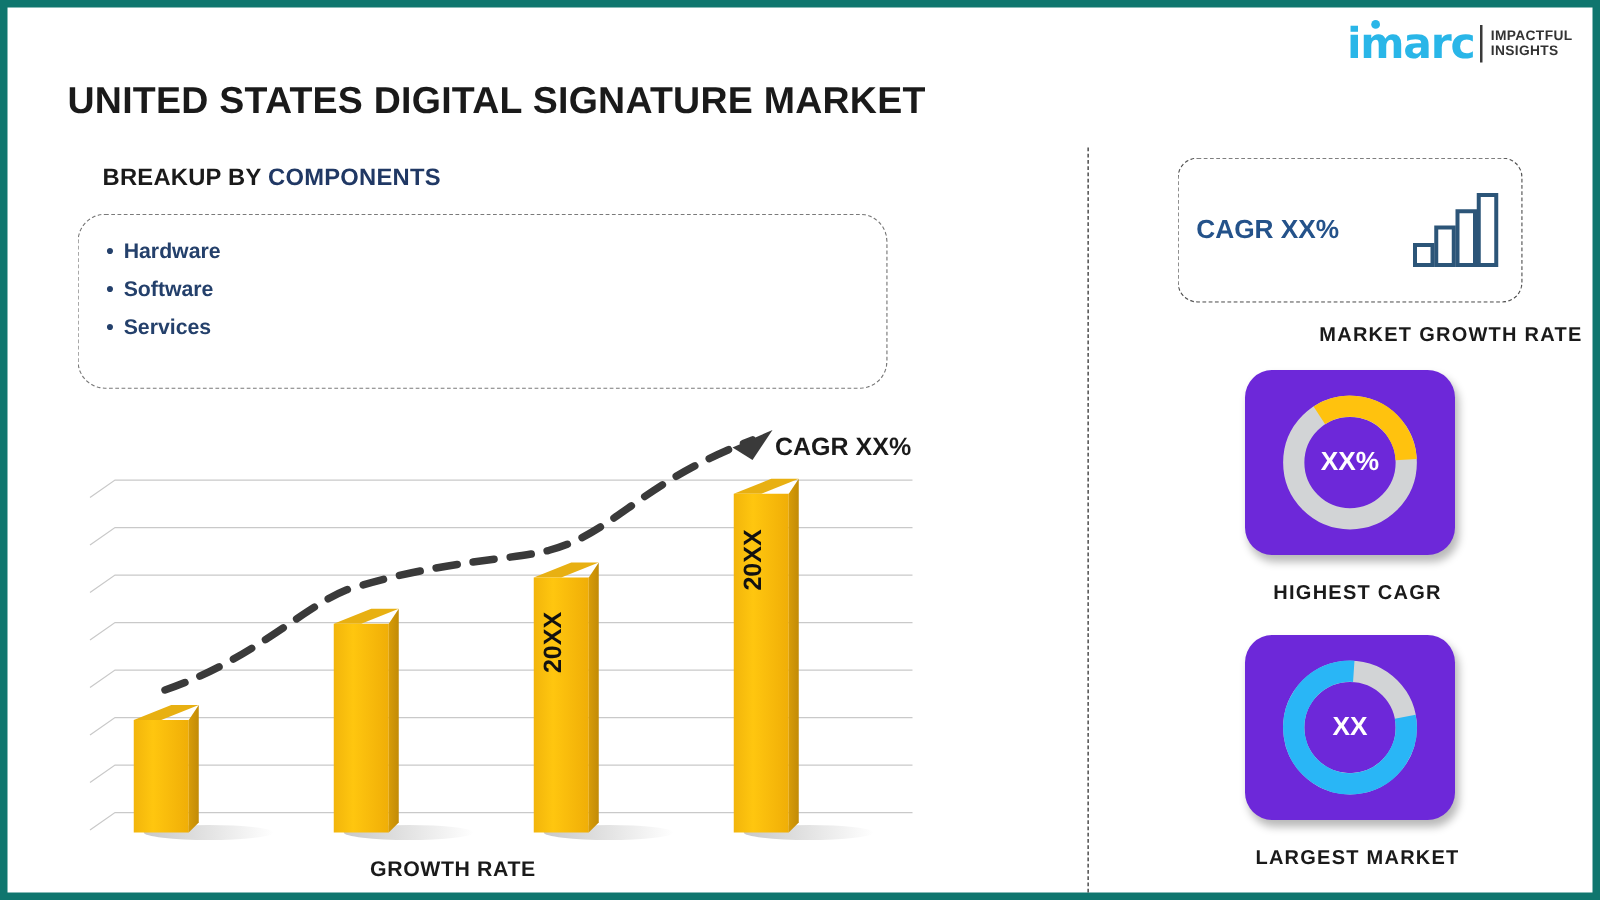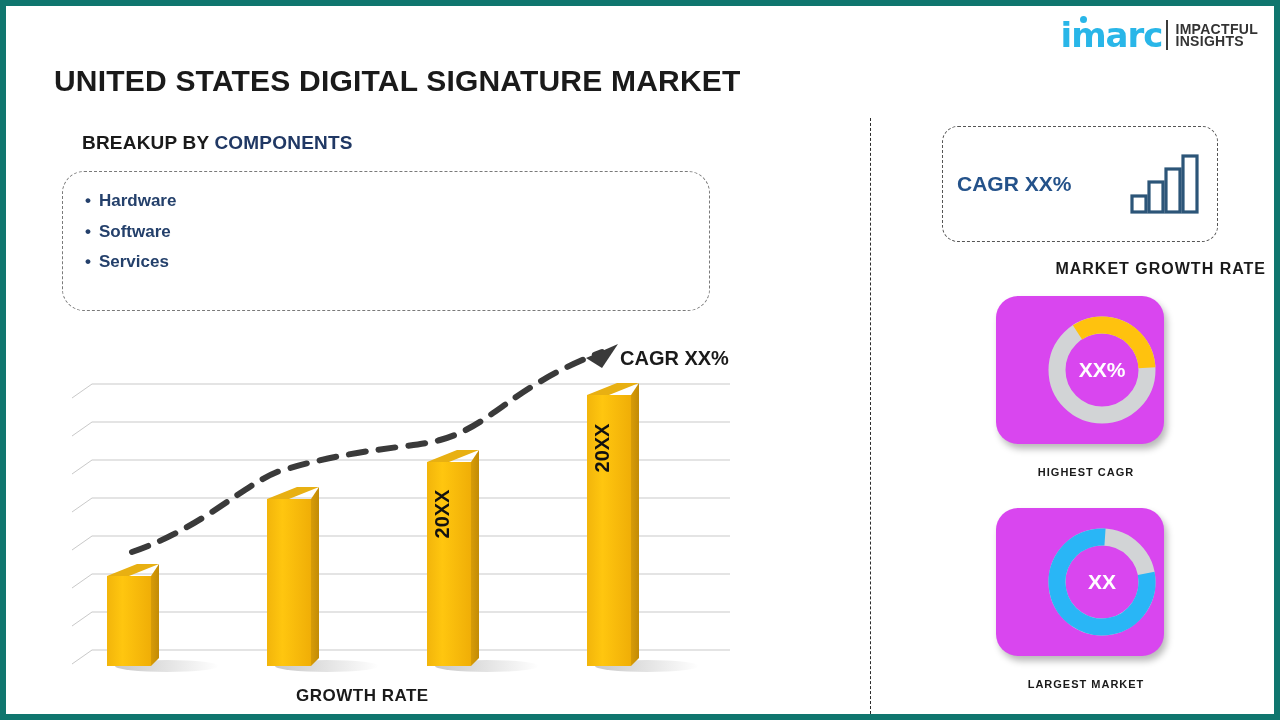--- a/index.html
+++ b/index.html
@@ -20,21 +20,21 @@
   #logo { position: absolute; right: 16px; top: 12px; display: flex; align-items: center; }
   #logo .wordmark {
     font-size: 34px; font-weight: bold; letter-spacing: -1px;
     color: #29B6E8; line-height: 1; position: relative; font-family: "DejaVu Sans", sans-serif;
   }
   #logo .dot {
     position: absolute; width: 7px; height: 7px; border-radius: 50%;
     background: #29B6E8; top: -2px; left: 19px;
   }
   #logo .bar { width: 2px; height: 30px; background: #3a3a3a; margin: 0 7px 0 4px; }
-  #logo .tag { font-size: 14px; font-weight: bold; color: #333; line-height: 12px; letter-spacing: .3px; }
+  #logo .tag { font-size: 11px; font-weight: bold; color: #333; line-height: 12px; letter-spacing: .3px; }
 
   
   #title {
     position: absolute; left: 48px; top: 58px;
     font-size: 30px; font-weight: bold; color: #1a1a1a; letter-spacing: .2px;
   }
   #subtitle {
     position: absolute; left: 76px; top: 126px;
     font-size: 19px; font-weight: bold; letter-spacing: .2px;
   }
@@ -82,29 +82,29 @@
   #cagr-box .txt {
     font-size: 21px; font-weight: bold; color: #24528a; line-height: 28px; flex: 1;
   }
   #growth-rate-caption {
     position: absolute; left: 0; top: 142px; width: 360px; text-align: right;
     font-size: 16px; font-weight: bold; color: #1a1a1a; letter-spacing: 1px;
   }
 
   .stat-card {
     position: absolute; left: 90px; width: 168px; height: 148px;
-    background: #d946ef; border-radius: 22px;
+    background: #6d28d9; border-radius: 22px;
     box-shadow: 3px 5px 7px rgba(0,0,0,.28);
-    display: flex; align-items: center; justify-content: flex-end;
+    display: flex; align-items: center; justify-content: center;
   }
   #card-cagr { top: 178px; }
   #card-market { top: 390px; }
   .stat-caption {
     position: absolute; left: 0; width: 360px; text-align: center;
-    font-size: 11px; font-weight: bold; color: #1a1a1a; letter-spacing: 1px;
+    font-size: 16px; font-weight: bold; color: #1a1a1a; letter-spacing: 1px;
   }
   #caption-cagr { top: 348px; }
   #caption-market { top: 560px; }
   .donut-wrap { position: relative; width: 124px; height: 124px; }
   .donut-value {
     position: absolute; inset: 0; display: flex; align-items: center; justify-content: center;
     font-size: 21px; font-weight: bold; color: #ffffff;
   }
 </style>
 </head>

